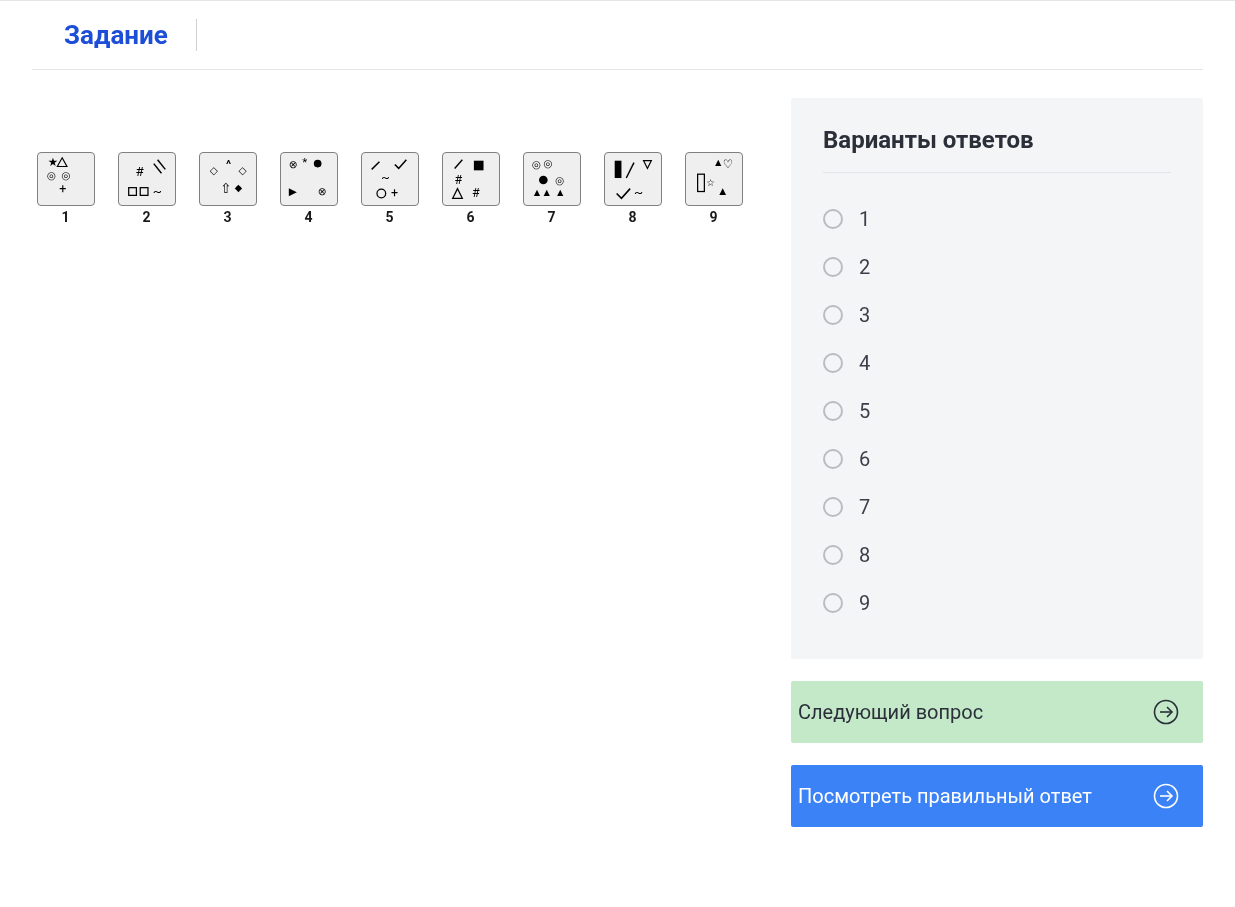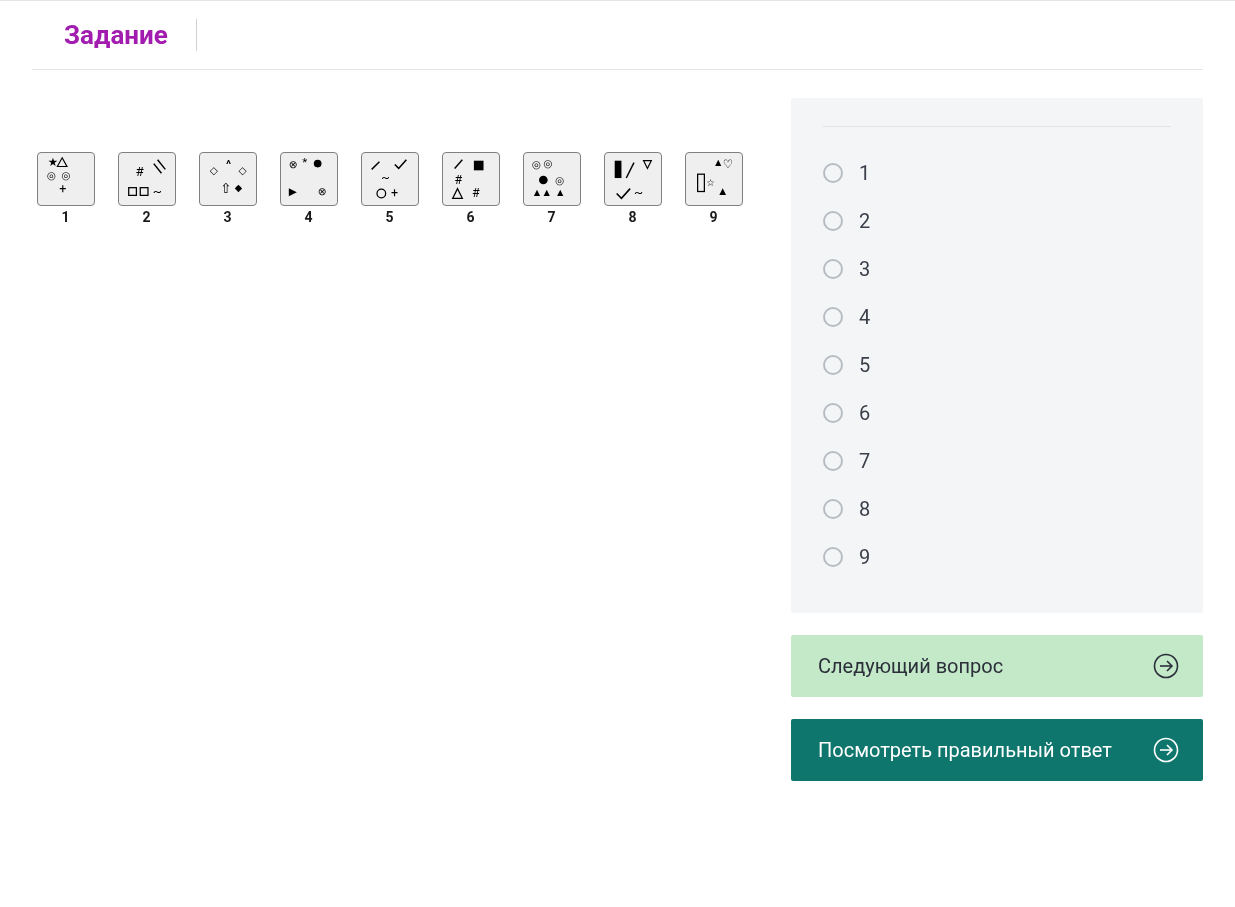--- a/index.html
+++ b/index.html
@@ -14,21 +14,21 @@
   .header {
     display: flex;
     align-items: center;
     padding: 18px 32px 18px 32px;
     border-bottom: 1px solid #e5e5e5;
     margin: 0 32px;
   }
   .header-title {
     font-size: 26px;
     font-weight: 700;
-    color: #a21caf;
+    color: #1d4ed8;
     margin-right: 28px;
   }
   .header-divider {
     width: 1px;
     height: 32px;
     background: #d0d0d0;
     margin-right: 24px;
   }
   .header-subtitle {
     font-size: 20px;
@@ -112,32 +112,32 @@
     flex-shrink: 0;
   }
   .option-label {
     font-size: 20px;
     color: #3a3f4a;
   }
   .btn {
     display: flex;
     align-items: center;
     justify-content: space-between;
-    padding: 18px 24px 18px 27px;
+    padding: 18px 24px 18px 7px;
     margin-top: 22px;
     font-size: 20px;
     border-radius: 2px;
     cursor: pointer;
   }
   .btn-next {
     background: #c4e9c8;
     color: #2b2f3a;
   }
   .btn-reveal {
-    background: #0f766e;
+    background: #3b82f6;
     color: #fff;
   }
   .arrow-icon {
     width: 26px;
     height: 26px;
     flex-shrink: 0;
   }
 </style>
 </head>
 <body>
@@ -271,20 +271,21 @@
           </svg>
         </div>
         <div class="tile-num">9</div>
       </div>
 
     </div>
   </div>
 
   <div class="right-panel">
     <div class="answers-card">
+      <div class="answers-title">Варианты ответов</div>
       <div class="answers-divider"></div>
 
       <div class="option">
         <div class="radio"></div>
         <div class="option-label">1</div>
       </div>
       <div class="option">
         <div class="radio"></div>
         <div class="option-label">2</div>
       </div>

